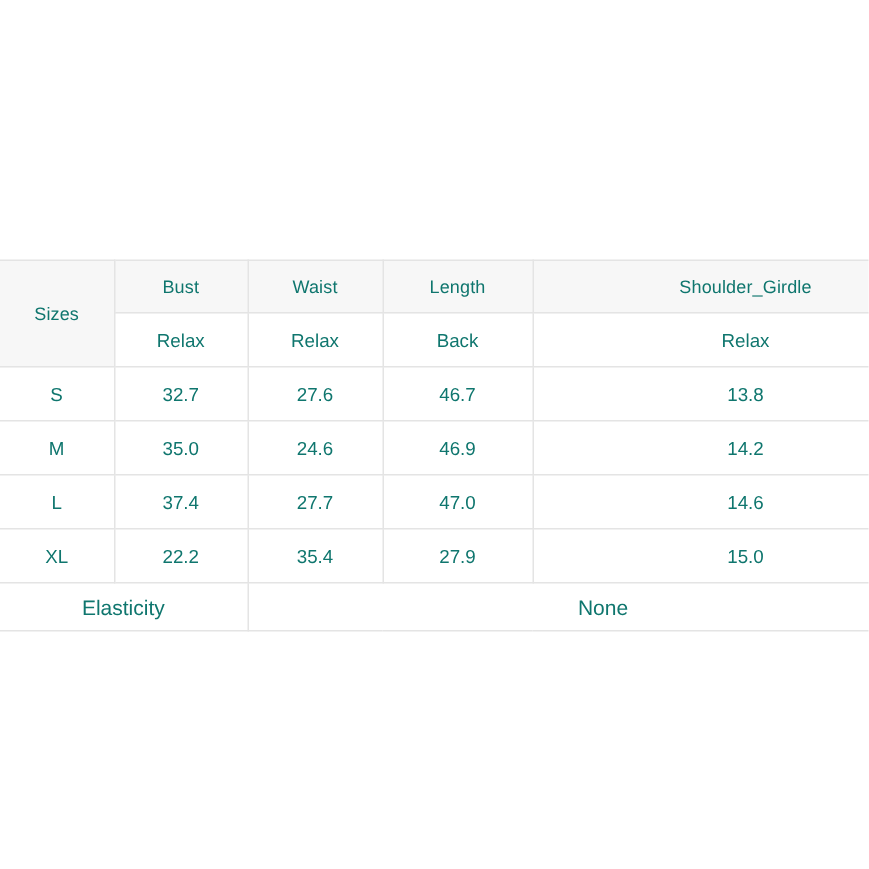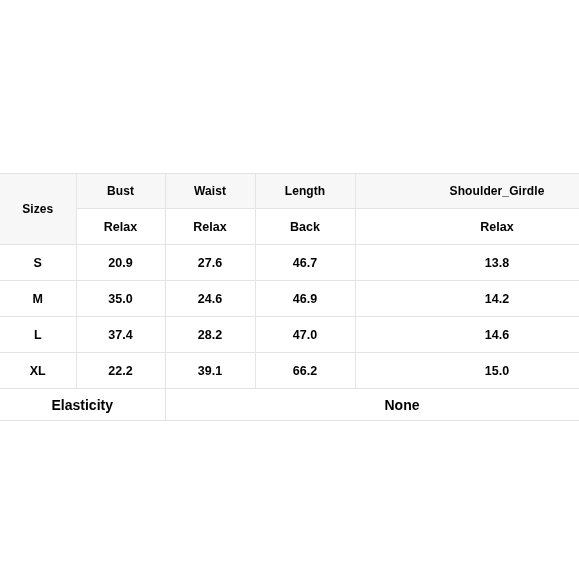--- a/index.html
+++ b/index.html
@@ -47,22 +47,22 @@
 
   table.size-chart th,
   table.size-chart td {
     border-top: 1px solid #e4e4e4;
     border-bottom: 1px solid #e4e4e4;
     border-left: 1px solid #e4e4e4;
     border-right: 1px solid #e4e4e4;
     text-align: center;
     vertical-align: middle;
     padding: 0;
-    font-weight: bold;
-    color: #000000;
+    font-weight: normal;
+    color: #0f766e;
   }
 
   
   table.size-chart tr > *:first-child {
     border-left: none;
   }
 
   
   th.head-top {
     height: 34px;
@@ -137,44 +137,44 @@
           <td class="head-sub">Relax</td>
           <td class="head-sub">Relax</td>
           <td class="head-sub">Back</td>
           <td class="head-sub">Relax</td>
         </tr>
       </thead>
 
       <tbody>
         <tr>
           <td class="data-cell size-label">S</td>
-          <td class="data-cell">20.9</td>
+          <td class="data-cell">32.7</td>
           <td class="data-cell">27.6</td>
           <td class="data-cell">46.7</td>
           <td class="data-cell">13.8</td>
         </tr>
         <tr>
           <td class="data-cell size-label">M</td>
           <td class="data-cell">35.0</td>
           <td class="data-cell">24.6</td>
           <td class="data-cell">46.9</td>
           <td class="data-cell">14.2</td>
         </tr>
         <tr>
           <td class="data-cell size-label">L</td>
           <td class="data-cell">37.4</td>
-          <td class="data-cell">28.2</td>
+          <td class="data-cell">27.7</td>
           <td class="data-cell">47.0</td>
           <td class="data-cell">14.6</td>
         </tr>
         <tr>
           <td class="data-cell size-label">XL</td>
           <td class="data-cell">22.2</td>
-          <td class="data-cell">39.1</td>
-          <td class="data-cell">66.2</td>
+          <td class="data-cell">35.4</td>
+          <td class="data-cell">27.9</td>
           <td class="data-cell">15.0</td>
         </tr>
       </tbody>
 
       <tfoot>
         <tr>
           <td class="foot-cell" colspan="2">Elasticity</td>
           <td class="foot-cell" colspan="3">None</td>
         </tr>
       </tfoot>

